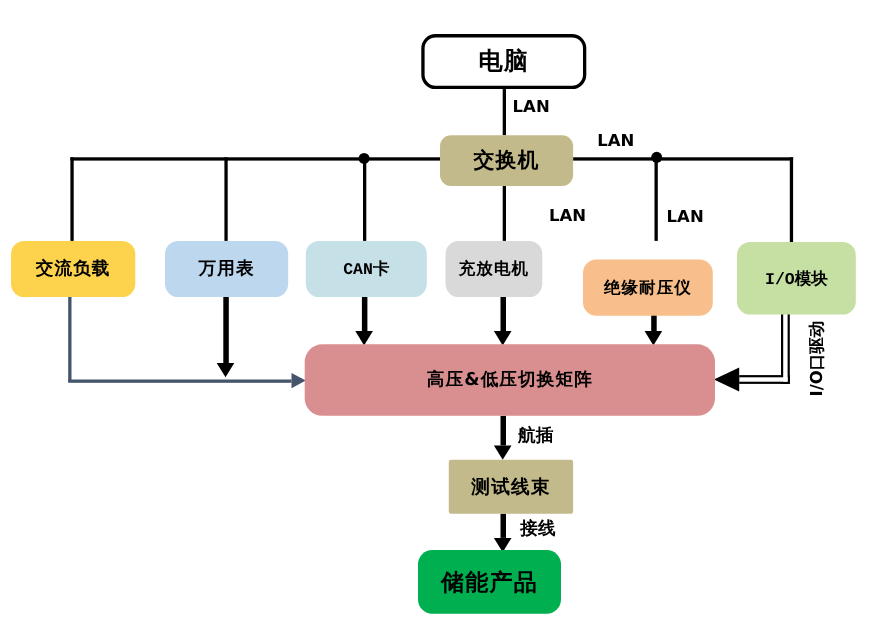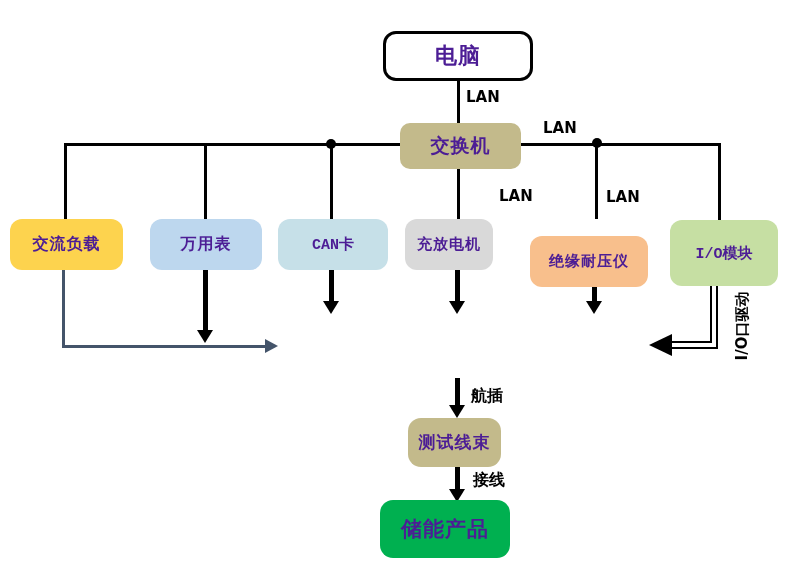--- a/index.html
+++ b/index.html
@@ -3,21 +3,21 @@
 <meta charset="utf-8">
 <style>
   * { margin:0; padding:0; box-sizing:border-box; }
   html,body { background:#ffffff; }
   #canvas {
     position:relative; width:792px; height:571px; background:#ffffff;
     font-family:"DejaVu Sans","Liberation Sans",sans-serif; overflow:hidden;
   }
   .node {
     position:absolute; display:flex; align-items:center; justify-content:center;
-    font-weight:bold; color:#4c1d95; border-radius:12px; text-align:center;
+    font-weight:bold; color:#000000; border-radius:12px; text-align:center;
     letter-spacing:1px;
   }
   .mono { font-family:"Liberation Mono","DejaVu Sans Mono",monospace; letter-spacing:0; }
   .hline,.vline { position:absolute; background:#000; }
   .slate { background:#44546a; }
   .dot { position:absolute; width:10px; height:10px; border-radius:50%; background:#000; }
   .shaft { position:absolute; background:#000; width:5px; }
   .head-down { position:absolute; width:0; height:0;
     border-left:8px solid transparent; border-right:8px solid transparent;
     border-top:13px solid #000; }
@@ -77,21 +77,22 @@
   <div class="head-left-big" style="left:649px;top:334px;"></div>
 
   <div class="node" style="left: 383px; top: 31px; width: 150px; height: 50px; font-size: 22px; border: 3px solid rgb(0, 0, 0); border-radius: 13px; background: rgb(255, 255, 255);">电脑</div>
   <div class="node" style="left: 400px; top: 123px; width: 121px; height: 46px; font-size: 19px; border-radius: 10px; background: rgb(195, 186, 139);">交换机</div>
   <div class="node" style="left: 10px; top: 219px; width: 113px; height: 51px; font-size: 16px; background: rgb(253, 211, 78);">交流负载</div>
   <div class="node" style="left: 150px; top: 219px; width: 112px; height: 51px; font-size: 16px; background: rgb(189, 215, 238);">万用表</div>
   <div class="node mono" style="left: 278px; top: 219px; width: 110px; height: 51px; font-size: 15px; background: rgb(198, 224, 232);">CAN卡</div>
   <div class="node" style="left: 405px; top: 219px; width: 88px; height: 51px; font-size: 15px; background: rgb(217, 217, 217);">充放电机</div>
   <div class="node" style="left: 530px; top: 236px; width: 118px; height: 51px; font-size: 15px; background: rgb(248, 191, 140);">绝缘耐压仪</div>
   <div class="node mono" style="left: 670px; top: 220px; width: 108px; height: 66px; font-size: 15px; background: rgb(198, 223, 163);">I/O模块</div>
-  <div class="node" style="left: 408px; top: 418px; width: 93px; height: 49px; font-size: 17px; border-radius: 13px; background: rgb(195, 186, 139);">测试线束</div>
+  <div class="node" style="left: 277px; top: 313px; width: 373px; height: 65px; font-size: 16px; border-radius: 16px; background: rgb(217, 143, 143);">高压&amp;低压切换矩阵</div>
+  <div class="node" style="left: 408px; top: 418px; width: 113px; height: 49px; font-size: 17px; border-radius: 2px; background: rgb(195, 186, 139);">测试线束</div>
   <div class="node" style="left: 380px; top: 500px; width: 130px; height: 58px; font-size: 21px; border-radius: 13px; background: rgb(0, 176, 80);">储能产品</div>
 
   <div class="lbl" style="left:466px;top:88px;font-size:15px;">LAN</div>
   <div class="lbl" style="left:543px;top:119px;font-size:15px;">LAN</div>
   <div class="lbl" style="left:499px;top:187px;font-size:15px;">LAN</div>
   <div class="lbl" style="left:606px;top:188px;font-size:15px;">LAN</div>
   <div class="lbl" style="left:471px;top:386px;font-size:16px;">航插</div>
   <div class="lbl" style="left:473px;top:470px;font-size:16px;">接线</div>
   <div class="lbl rot" style="left:697px;top:317px;width:90px;height:18px;font-size:15px;">I/O口驱动</div>
 

